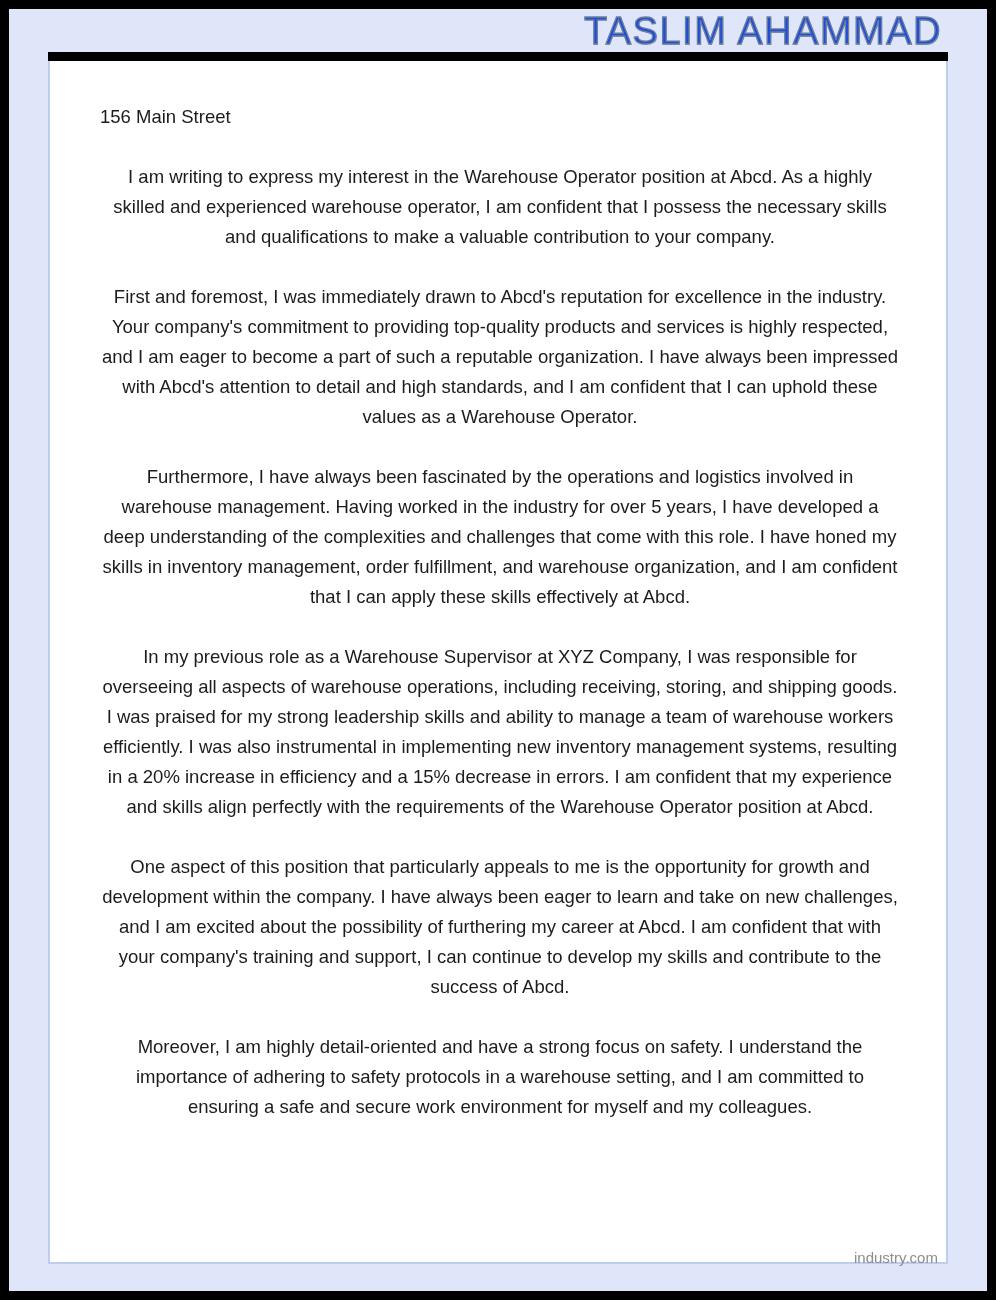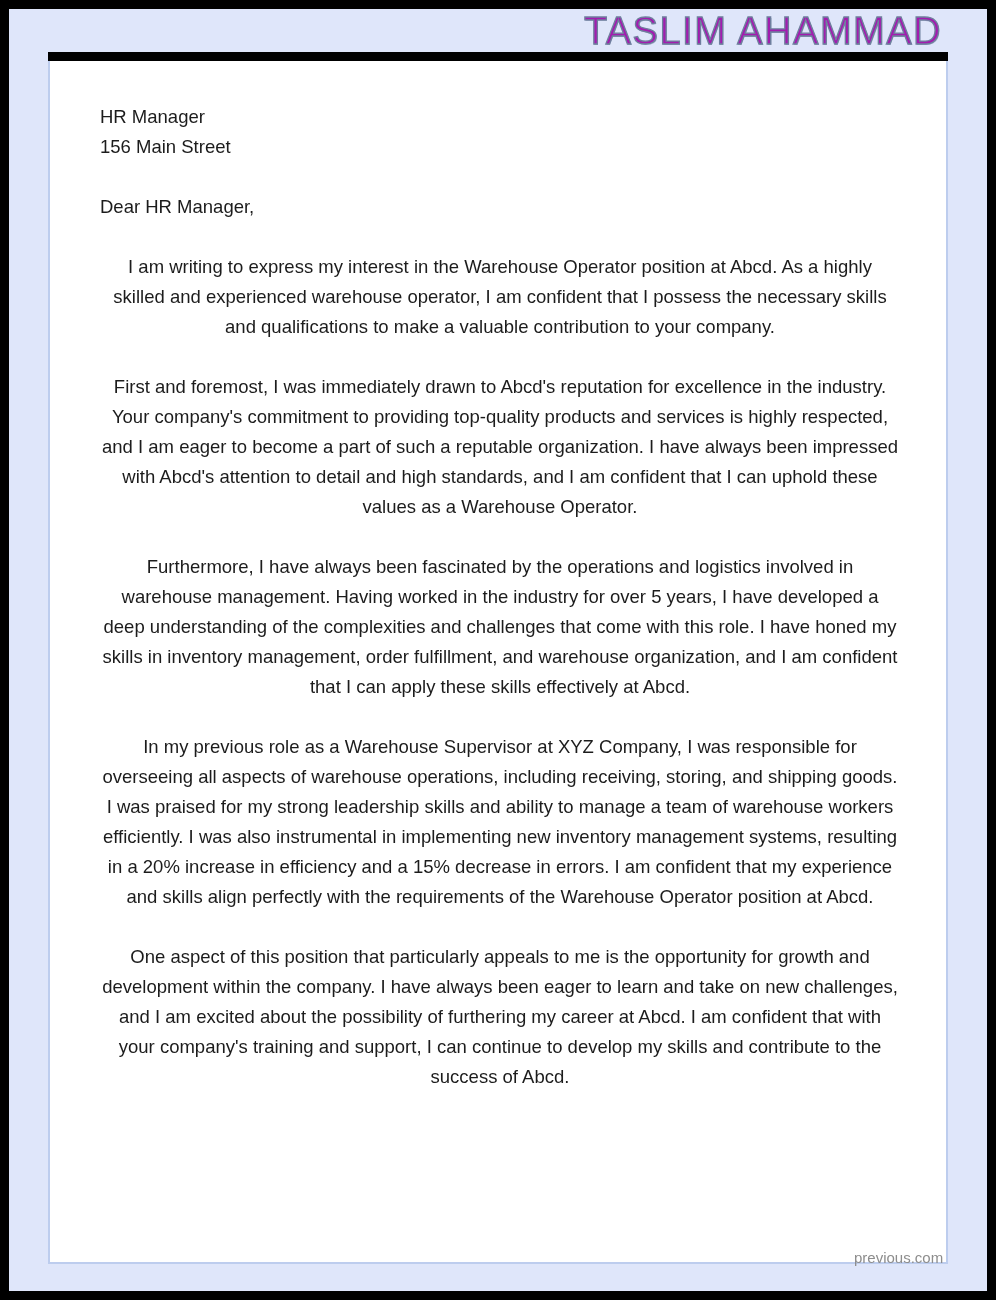--- a/index.html
+++ b/index.html
@@ -40,21 +40,21 @@
     align-items: center;
     justify-content: flex-end;
     padding-right: 45px;
   }
   #header-name {
     font-family: "Liberation Sans", sans-serif;
     font-size: 38px;
     letter-spacing: 1.5px;
     line-height: 1;
     font-weight: 400;
-    color: #a21caf;
+    color: #1d4ed8;
     -webkit-text-stroke: 1.3px #6f7f9e;
     text-shadow: 0.6px 0.6px 0 #9aa8c2;
     white-space: nowrap;
   }
 
   
   #header-rule {
     position: absolute;
     left: 39px;
     top: 43px;
@@ -119,29 +119,28 @@
     <div id="header-name">TASLIM AHAMMAD</div>
   </div>
 
   <div id="header-rule"></div>
 
   <div id="letter-panel"></div>
 
   <div id="letter-body">
 
     <div id="recipient-block">
-      <span class="addr-line">HR Manager</span>
       <span class="addr-line">156 Main Street</span>
     </div>
 
-    <p id="salutation">Dear HR Manager,</p>
 
     <p class="para">I am writing to express my interest in the Warehouse Operator position at Abcd. As a highly skilled and experienced warehouse operator, I am confident that I possess the necessary skills and qualifications to make a valuable contribution to your company.</p>
     <p class="para">First and foremost, I was immediately drawn to Abcd's reputation for excellence in the industry. Your company's commitment to providing top-quality products and services is highly respected, and I am eager to become a part of such a reputable organization. I have always been impressed with Abcd's attention to detail and high standards, and I am confident that I can uphold these values as a Warehouse Operator.</p>
     <p class="para">Furthermore, I have always been fascinated by the operations and logistics involved in warehouse management. Having worked in the industry for over 5 years, I have developed a deep understanding of the complexities and challenges that come with this role. I have honed my skills in inventory management, order fulfillment, and warehouse organization, and I am confident that I can apply these skills effectively at Abcd.</p>
     <p class="para">In my previous role as a Warehouse Supervisor at XYZ Company, I was responsible for overseeing all aspects of warehouse operations, including receiving, storing, and shipping goods. I was praised for my strong leadership skills and ability to manage a team of warehouse workers efficiently. I was also instrumental in implementing new inventory management systems, resulting in a 20% increase in efficiency and a 15% decrease in errors. I am confident that my experience and skills align perfectly with the requirements of the Warehouse Operator position at Abcd.</p>
     <p class="para">One aspect of this position that particularly appeals to me is the opportunity for growth and development within the company. I have always been eager to learn and take on new challenges, and I am excited about the possibility of furthering my career at Abcd. I am confident that with your company's training and support, I can continue to develop my skills and contribute to the success of Abcd.</p>
+    <p class="para">Moreover, I am highly detail-oriented and have a strong focus on safety. I understand the importance of adhering to safety protocols in a warehouse setting, and I am committed to ensuring a safe and secure work environment for myself and my colleagues.</p>
 
   </div>
 
-  <div id="watermark">previous.com</div>
+  <div id="watermark">industry.com</div>
 
 </div>
 
 </body></html>

